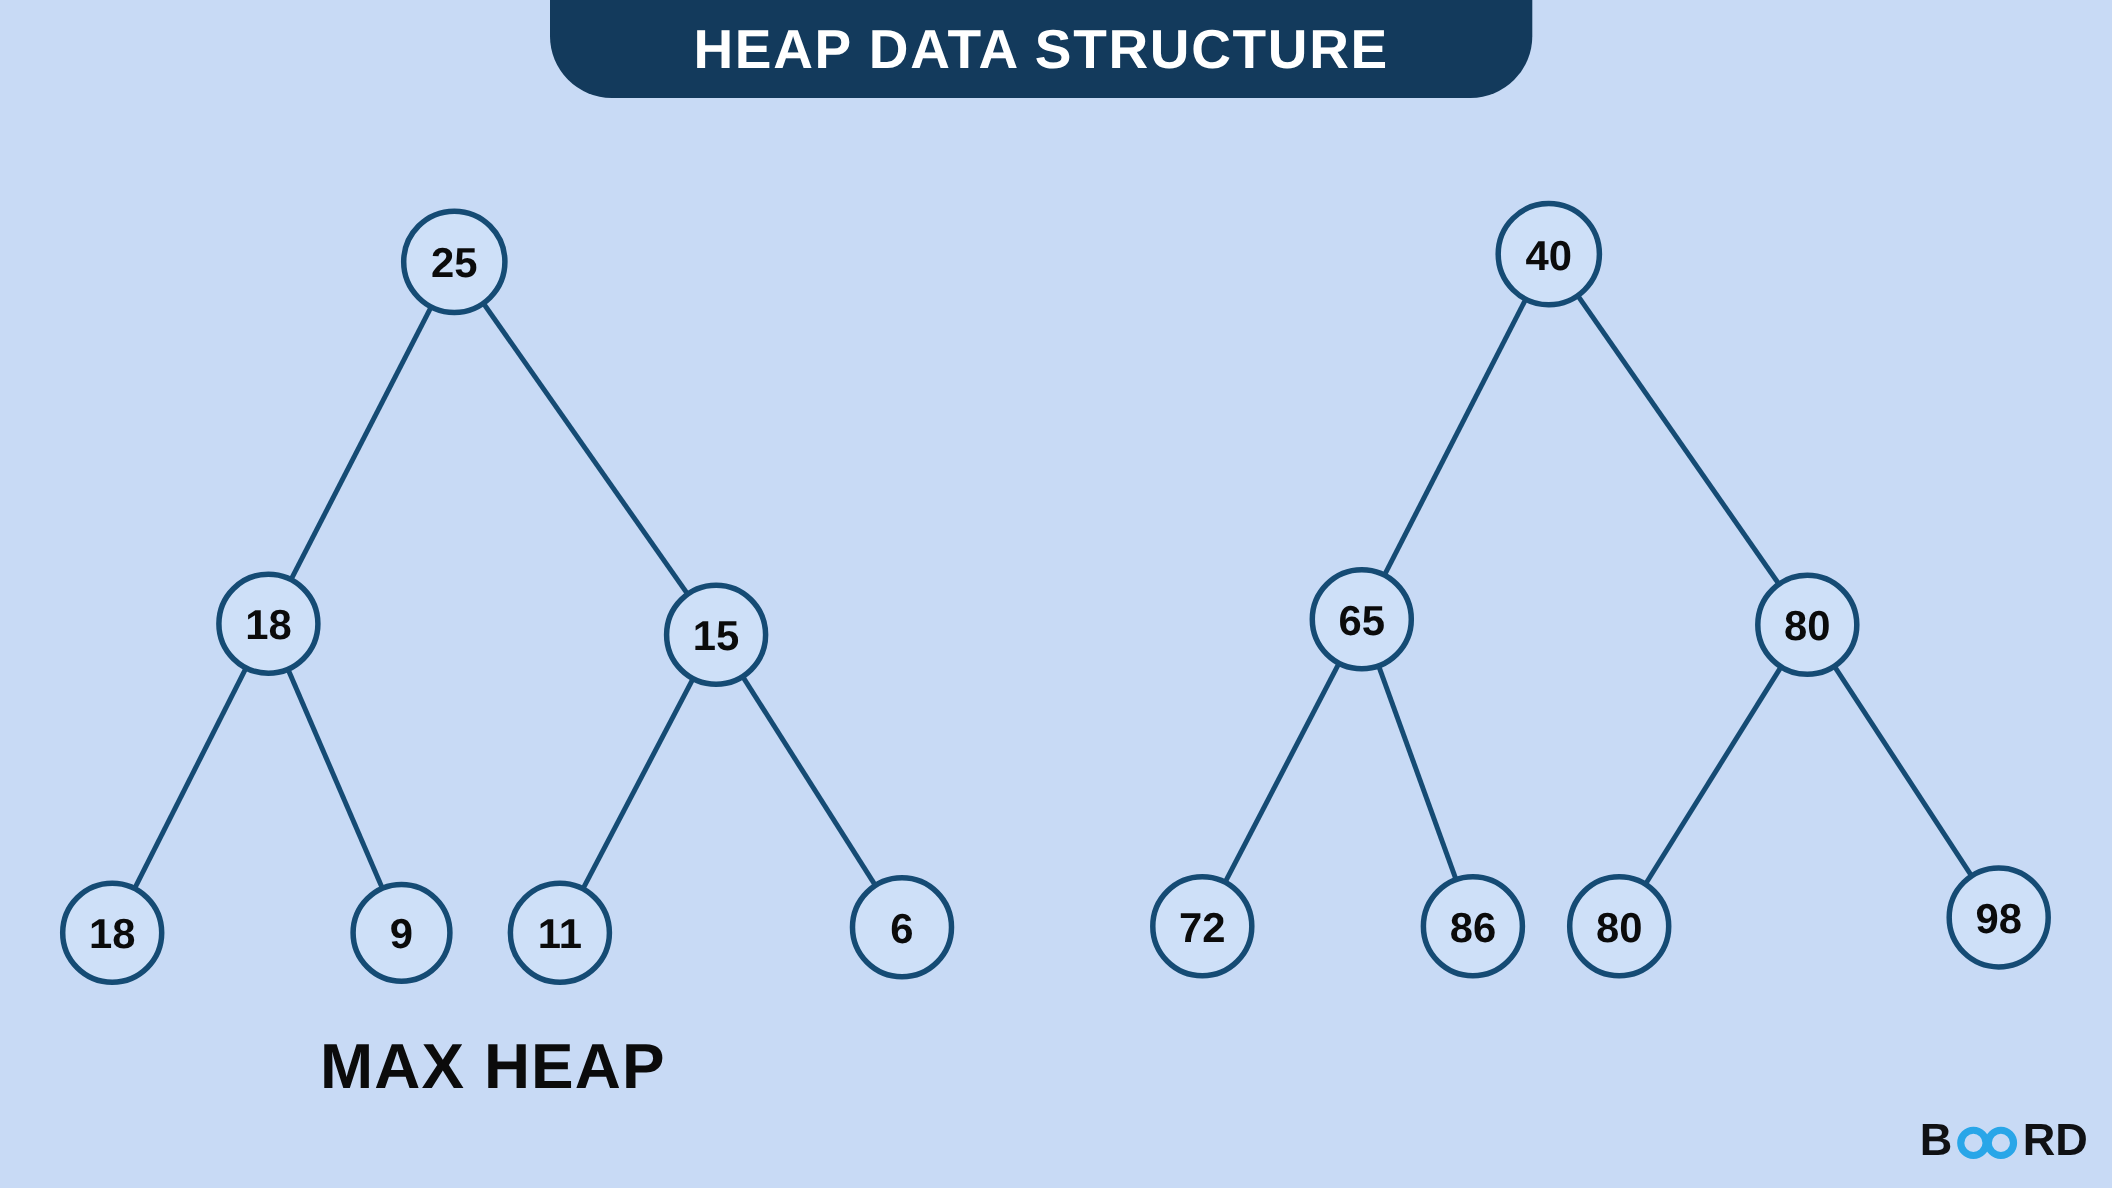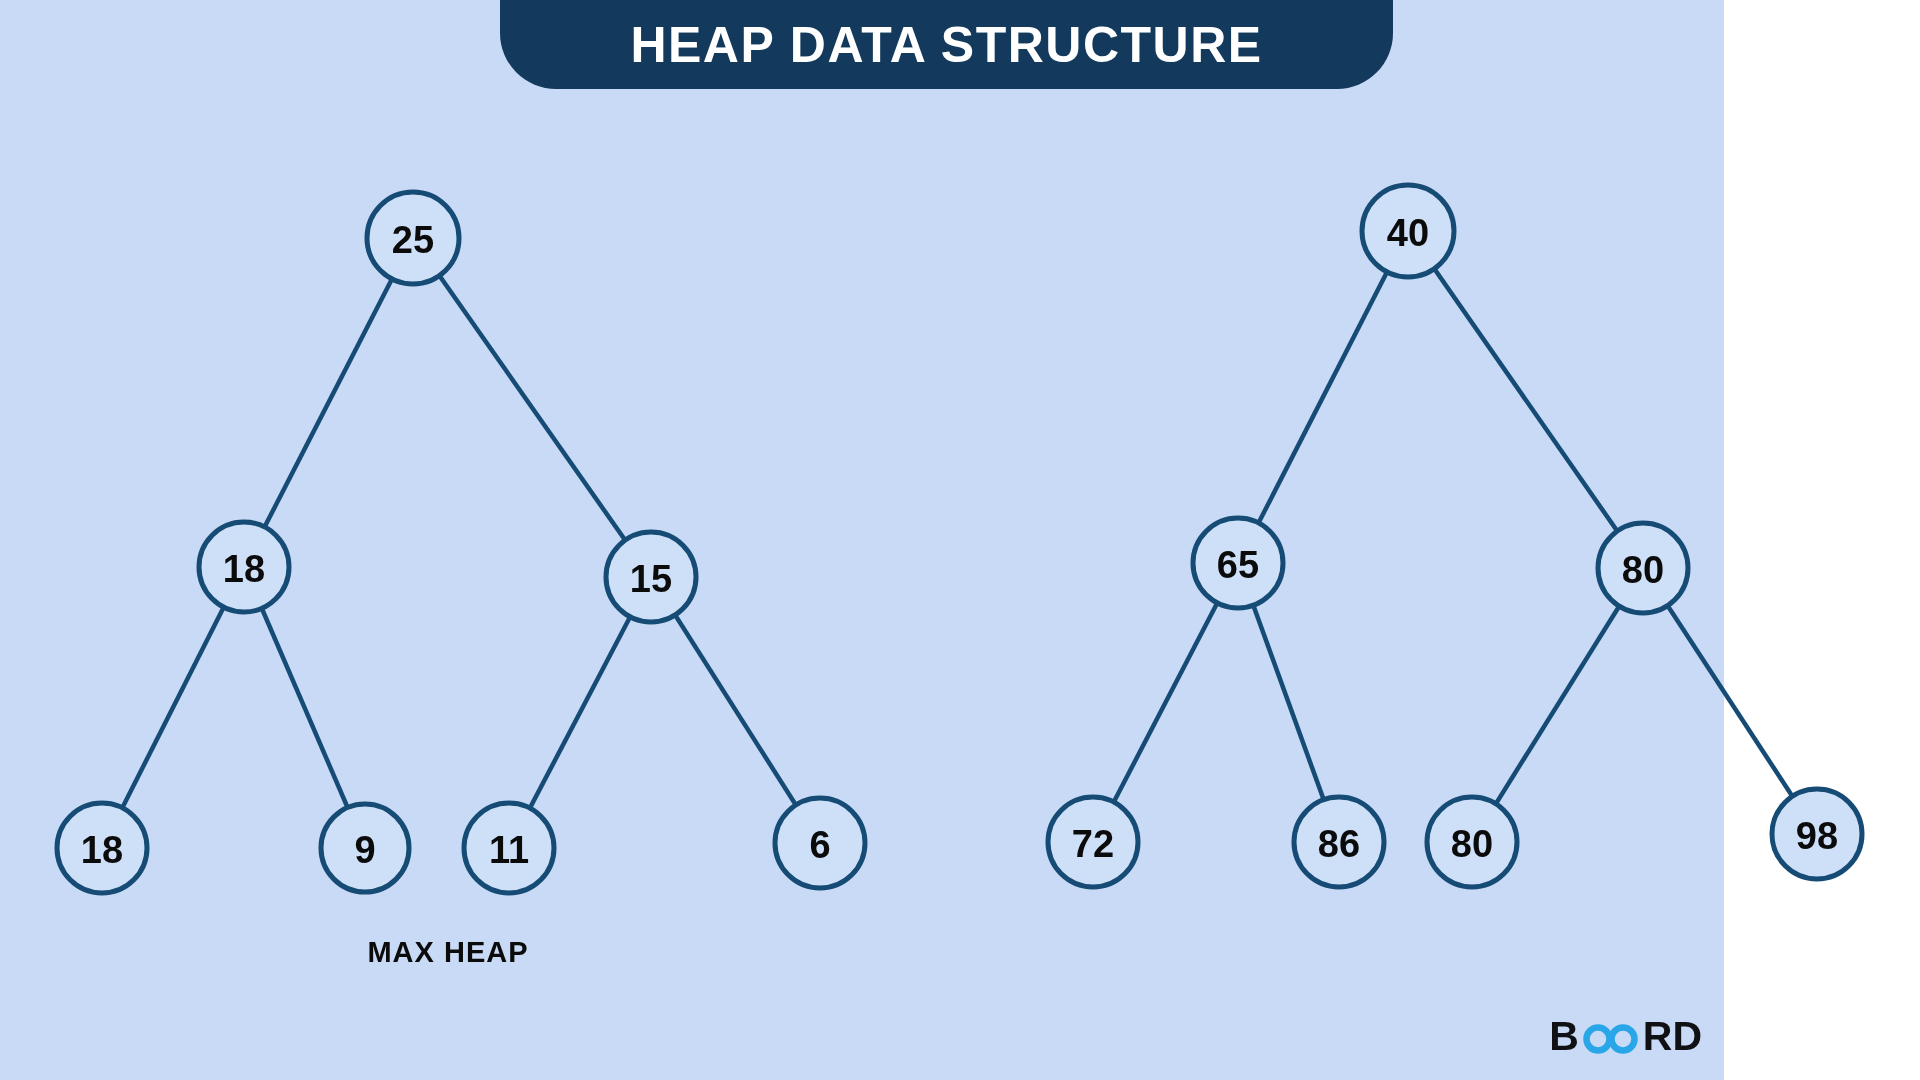--- a/index.html
+++ b/index.html
@@ -10,21 +10,21 @@
     --node_text:#0b0b0b;
     --label_text:#0b0b0b;
     --title_text:#ffffff;
     --logo_text:#101114;
     --logo_accent:#29a6e8;
   }
   *{margin:0;padding:0;box-sizing:border-box;}
   html,body{width:1920px;height:1080px;overflow:hidden;}
   body{font-family:"Liberation Sans", sans-serif;}
   .canvas{
-    position:relative;width:1724px;height:1080px;
+    position:relative;width:1920px;height:1080px;
     background:var(--background);
   }
   .banner{
     position:absolute;left:500px;top:0;width:893px;height:89px;
     background:var(--banner);
     border-radius:0 0 56px 56px;
     display:flex;align-items:center;justify-content:center;
   }
   .banner-title{
     color:var(--title_text);
@@ -35,21 +35,21 @@
   .node-circle{fill:var(--node_fill);stroke:var(--stroke);stroke-width:5;}
   .node-value{
     fill:var(--node_text);
     font-family:"Liberation Sans", sans-serif;
     font-size:38px;font-weight:bold;
     text-anchor:middle;dominant-baseline:central;
   }
   .heap-label{
     position:absolute;top:936px;transform:translateX(-50%);
     color:var(--label_text);
-    font-size:29px;font-weight:800;letter-spacing:1px;white-space:nowrap;
+    font-size:58px;font-weight:800;letter-spacing:1px;white-space:nowrap;
   }
   .heap-label.max{left:448px;}
   .heap-label.min{left:1465px;}
   .logo{
     position:absolute;right:22px;bottom:20px;
     display:flex;align-items:center;gap:2px;
     color:var(--logo_text);
     font-size:41px;font-weight:800;letter-spacing:0px;
   }
   .logo .infinity{display:block;margin:4px 1px 0 1px;}

